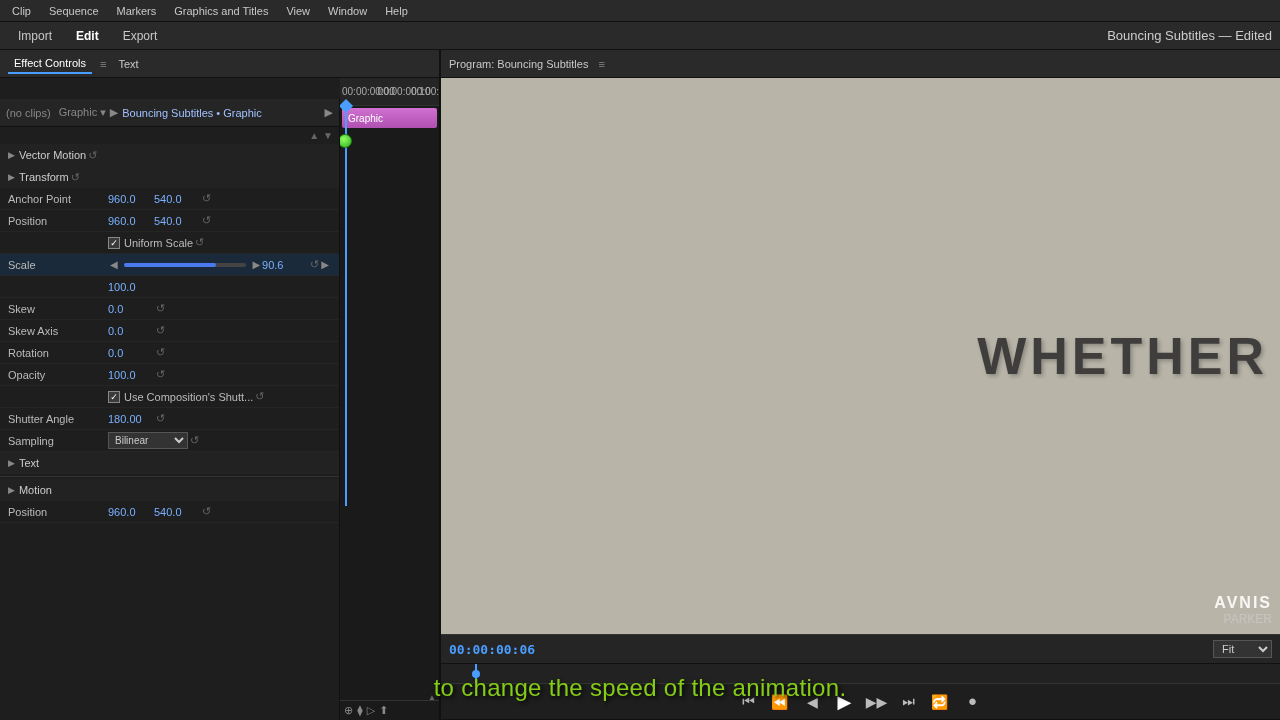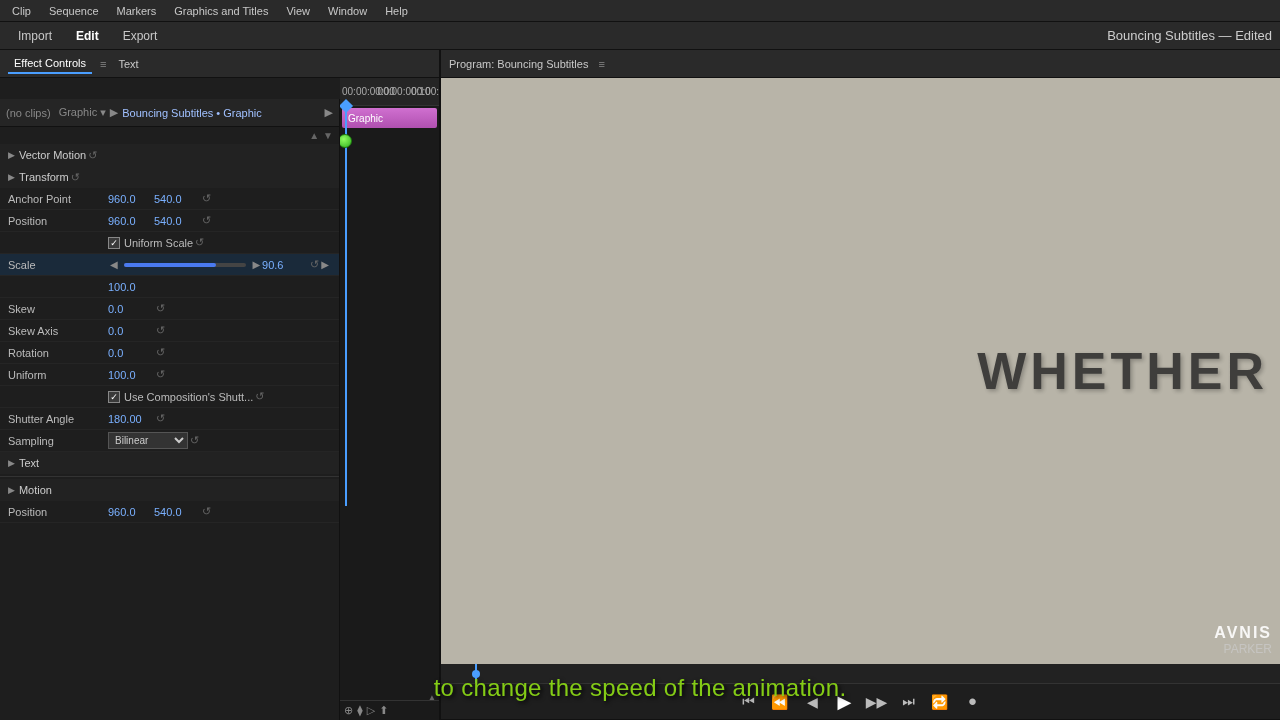--- a/index.html
+++ b/index.html
@@ -541,21 +541,21 @@
           <span class="reset-icon">↺</span>
         </div>
 
         <div class="control-row">
           <span class="control-label">Rotation</span>
           <span class="control-value">0.0</span>
           <span class="reset-icon">↺</span>
         </div>
 
         <div class="control-row">
-          <span class="control-label">Uniform</span>
+          <span class="control-label">Opacity</span>
           <span class="control-value">100.0</span>
           <span class="reset-icon">↺</span>
         </div>
 
         <div class="control-row">
           <span class="control-label"></span>
           <div class="control-checkbox checked"></div>
           <span style="font-size:11px;color:#bbb;">Use Composition's Shutt...</span>
           <span class="reset-icon">↺</span>
         </div>
@@ -637,20 +637,29 @@
     </div>
 
     <div class="monitor-preview">
       <div class="monitor-text-preview">WHETHER</div>
       <div class="watermark">
         <div class="watermark-line1">AVNIS</div>
         <div class="watermark-line2">PARKER</div>
       </div>
     </div>
 
+    <div class="monitor-controls">
+      <span class="timecode-display">00:00:00:06</span>
+      <select class="monitor-fit-select">
+        <option>Fit</option>
+        <option>25%</option>
+        <option>50%</option>
+        <option>100%</option>
+      </select>
+    </div>
 
     <div class="monitor-timeline-strip">
       <div class="monitor-playhead-line"></div>
       <div class="monitor-play-marker"></div>
     </div>
 
     <div class="transport-bar">
       <button class="transport-btn">⏮</button>
       <button class="transport-btn">⏪</button>
       <button class="transport-btn">◀</button>

